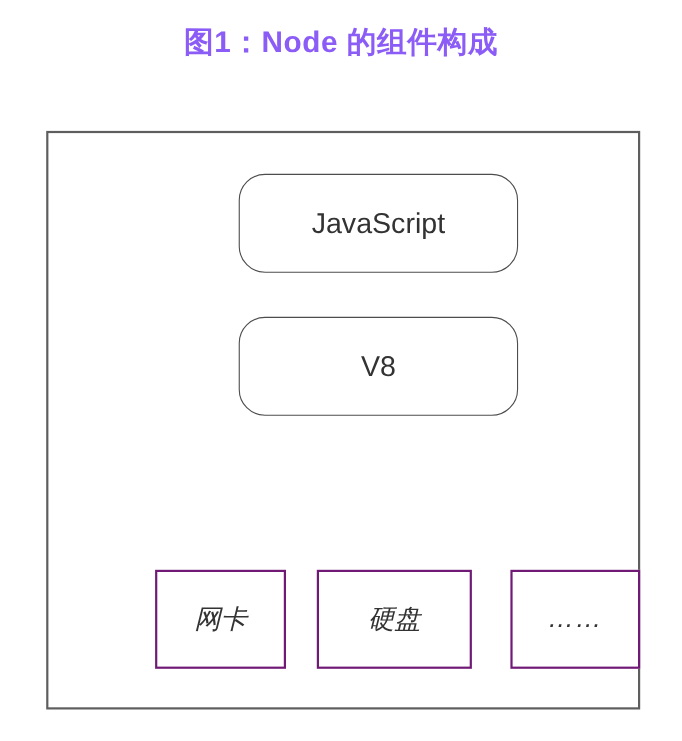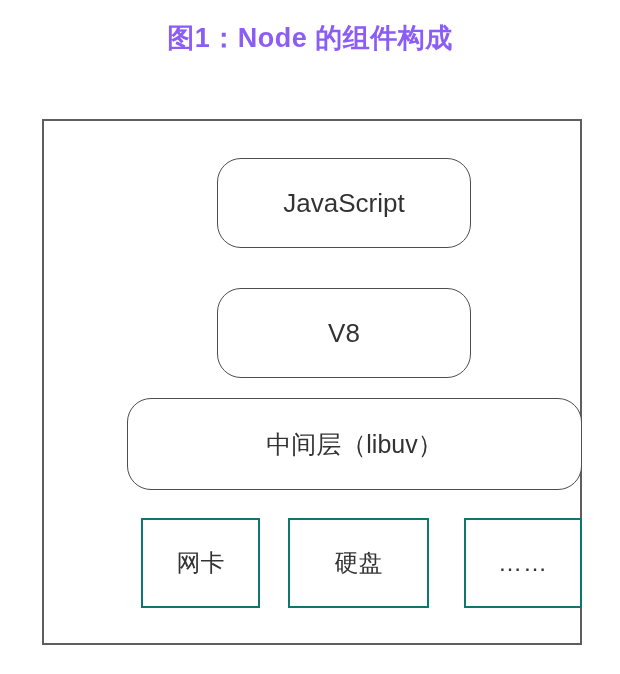--- a/index.html
+++ b/index.html
@@ -45,22 +45,23 @@
     color: #333333;
     background: #ffffff;
     margin-left: 42px;
   }
   .rounded {
     border: 1.5px solid #4d4d4d;
     border-radius: 24px;
     font-size: 26px;
   }
   .square {
-    border: 2px solid #0f766e;
+    border: 2px solid #701a75;
     font-size: 24px;
+    font-style: italic;
   }
   .layer-javascript { left: 131px; top: 37px;  width: 254px; height: 90px; }
   .layer-v8         { left: 131px; top: 167px; width: 254px; height: 90px; }
   .layer-libuv      { left: 41px;  top: 277px; width: 455px; height: 92px; font-size: 25px; }
   .device-1 { left: 55px;  top: 397px; width: 119px; height: 90px; }
   .device-2 { left: 202px; top: 397px; width: 141px; height: 90px; justify-content: center; }
   .device-3 { left: 378px; top: 397px; width: 118px; height: 90px; letter-spacing: 1px; }
 </style>
 </head>
 <body>
@@ -72,23 +73,20 @@
   <div class="outer-box">
 
     <div class="box rounded layer-javascript">
       <span>JavaScript</span>
     </div>
 
     <div class="box rounded layer-v8">
       <span>V8</span>
     </div>
 
-    <div class="box rounded layer-libuv">
-      <span>中间层（libuv）</span>
-    </div>
 
     <div class="box square device-1">
       <span>网卡</span>
     </div>
 
     <div class="box square device-2">
       <span>硬盘</span>
     </div>
 
     <div class="box square device-3">

